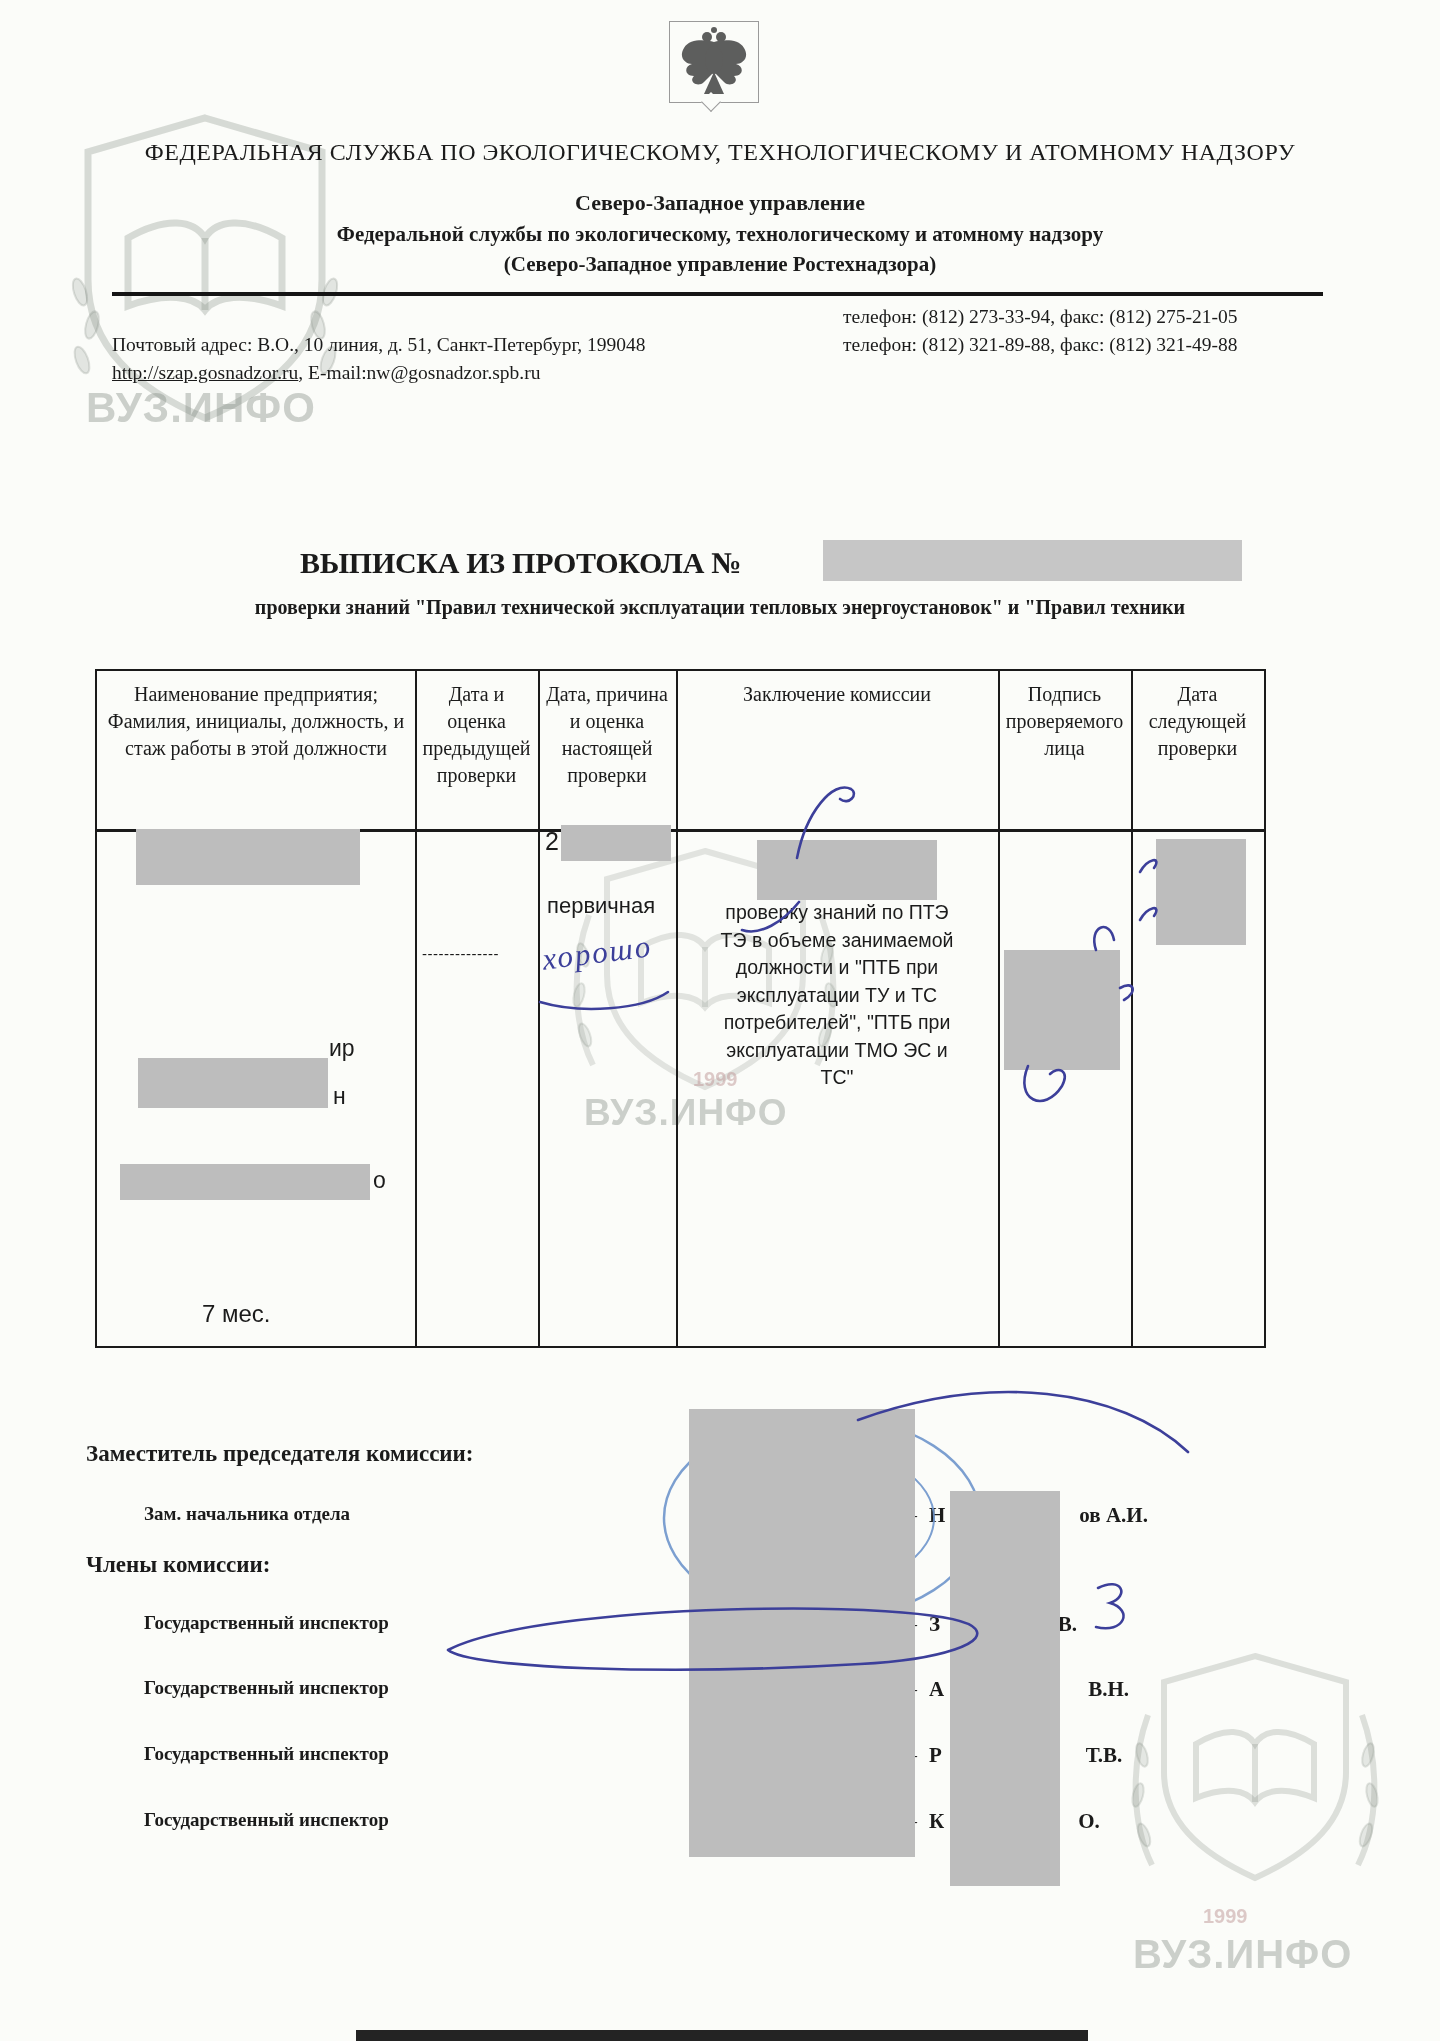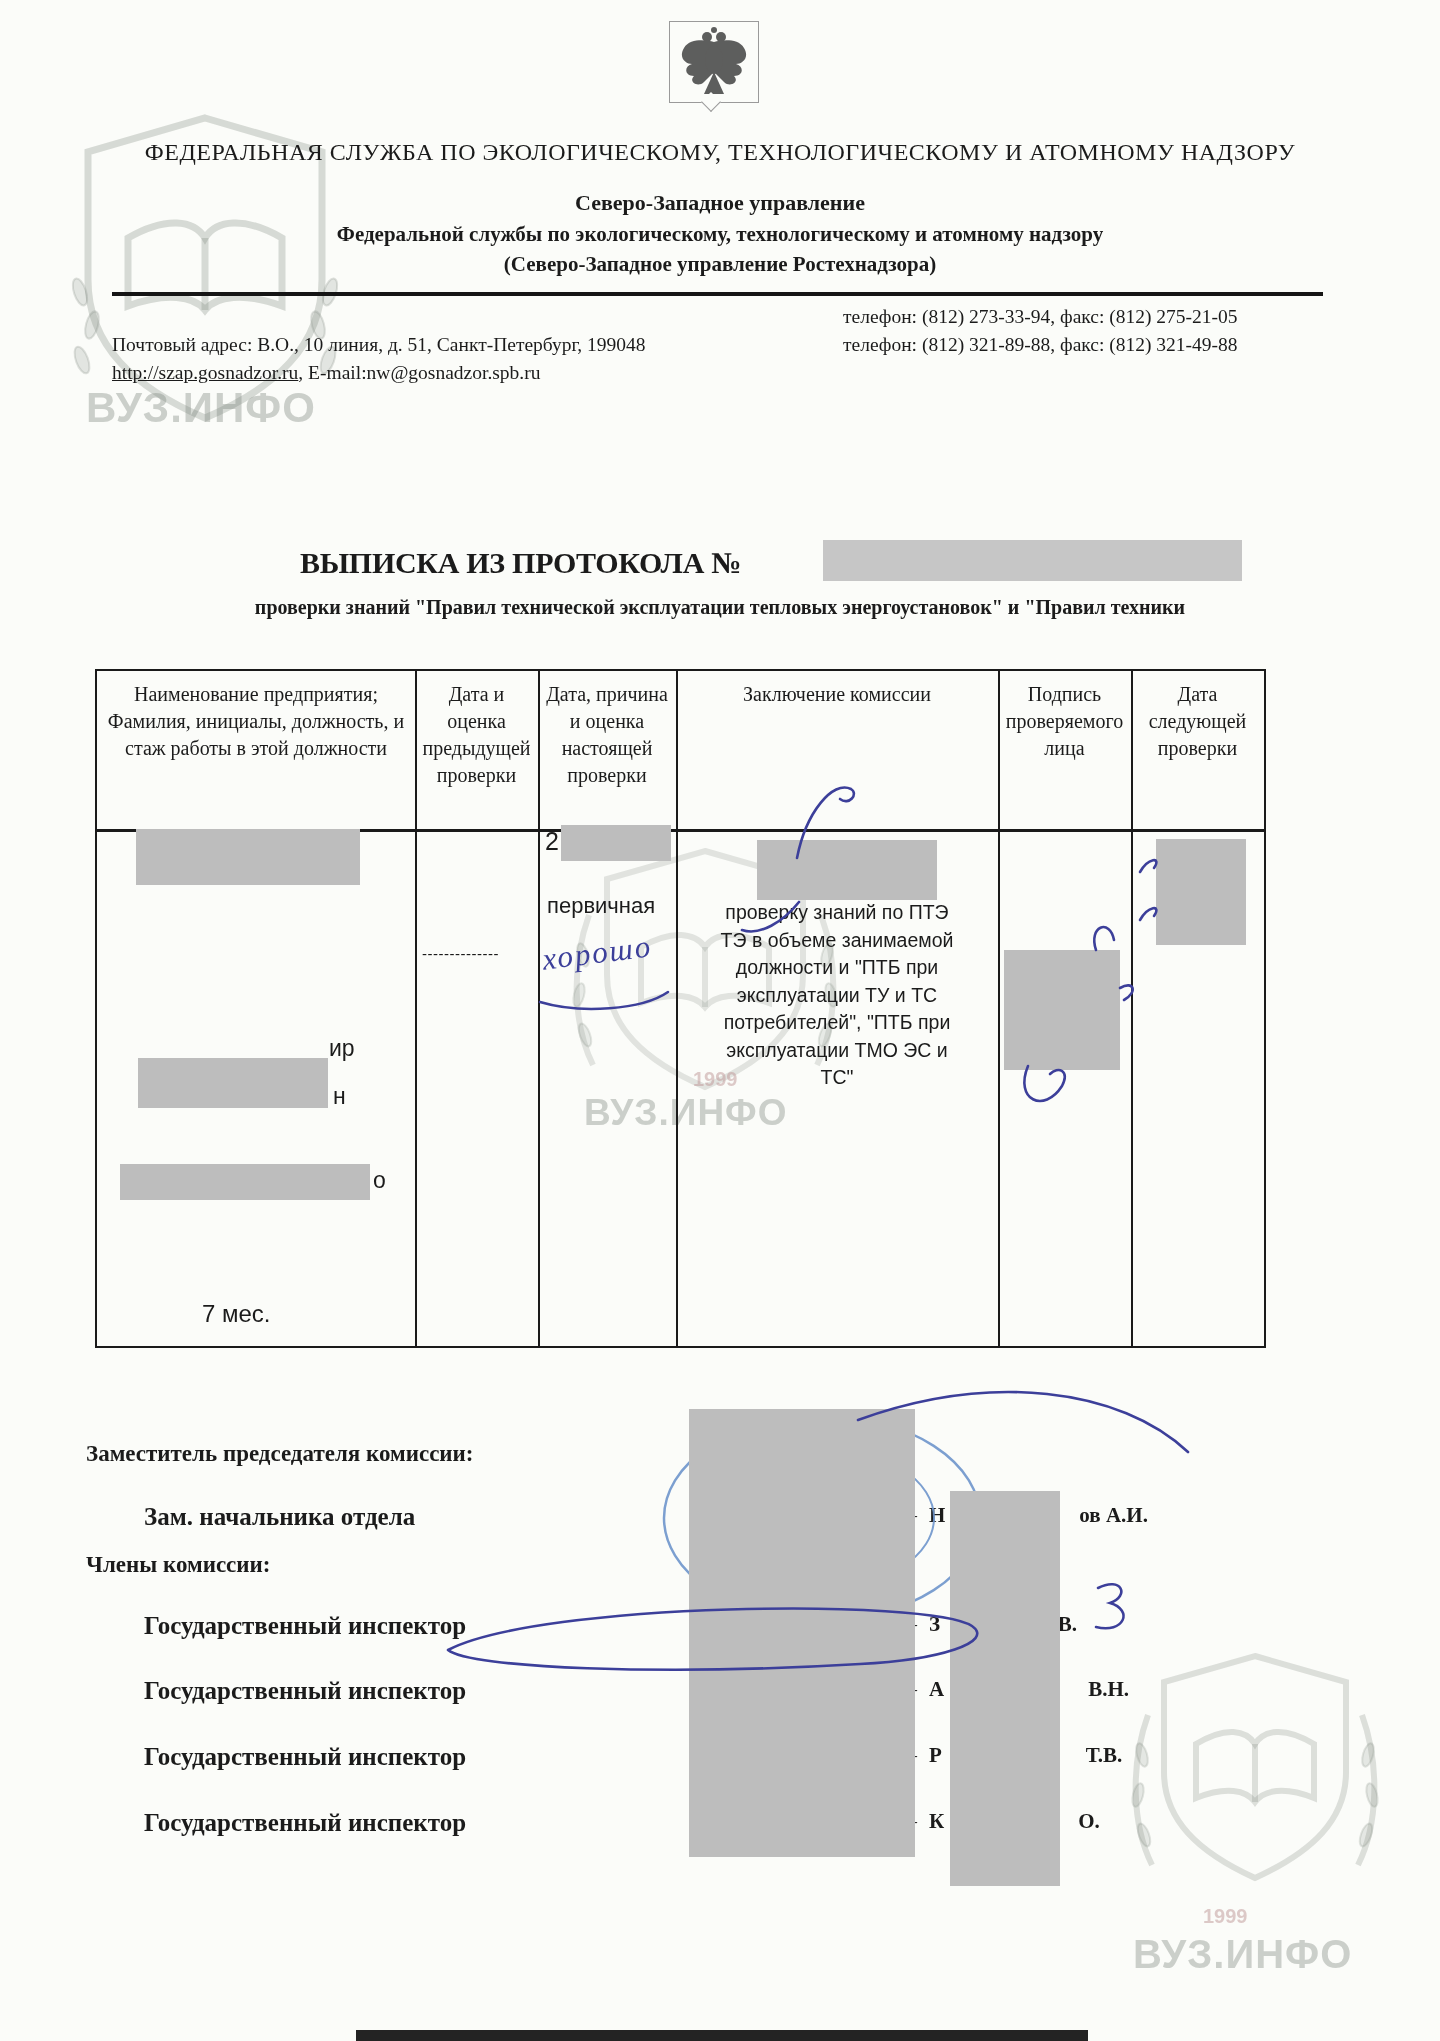--- a/index.html
+++ b/index.html
@@ -30,21 +30,21 @@
   .subtitle{left:70px;top:592px;width:1300px;font-size:20px;font-weight:bold;line-height:31px;}
   
   .tbl{left:95px;top:669px;width:1167px;height:675px;border:2.5px solid #1a1a1a;}
   .vline{position:absolute;top:0;bottom:0;width:2px;background:#1a1a1a;}
   .hline{position:absolute;left:0;width:100%;height:2.5px;background:#1a1a1a;}
   .th{position:absolute;top:10px;font-size:20px;text-align:center;line-height:27px;}
   .cellitem{position:absolute;}
   .hand{font-style:italic;color:#3c3f9a;}
   
   .lbl{font-size:23px;font-weight:bold;}
-  .role{font-size:25px;font-weight:bold;}
+  .role{font-size:19px;font-weight:bold;}
   .namefrag{font-size:21px;font-weight:bold;}
   .dash{font-size:21px;}
   
   .wm-brand{font-family:"Liberation Sans",sans-serif;font-weight:bold;color:rgba(125,135,125,.38);}
   .wm-year{font-family:"Liberation Sans",sans-serif;font-weight:bold;color:rgba(190,150,150,.5);}
   .scanbar{left:356px;top:2030px;width:732px;height:11px;background:#232323;z-index:5;}
   .coat-box{left:669px;top:21px;width:88px;height:80px;border:1px solid #9a9a9a;}
   .coat-notch{left:704px;top:95px;width:13px;height:13px;transform:rotate(45deg);
     border-right:1px solid #9a9a9a;border-bottom:1px solid #9a9a9a;background:#fbfcf9;}
 </style>

